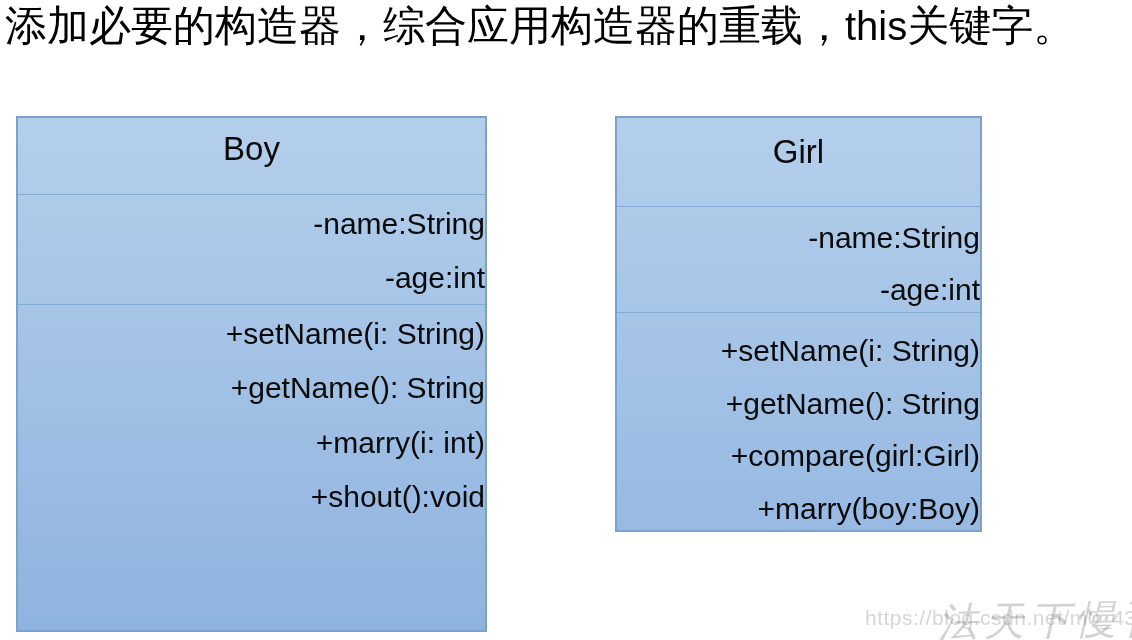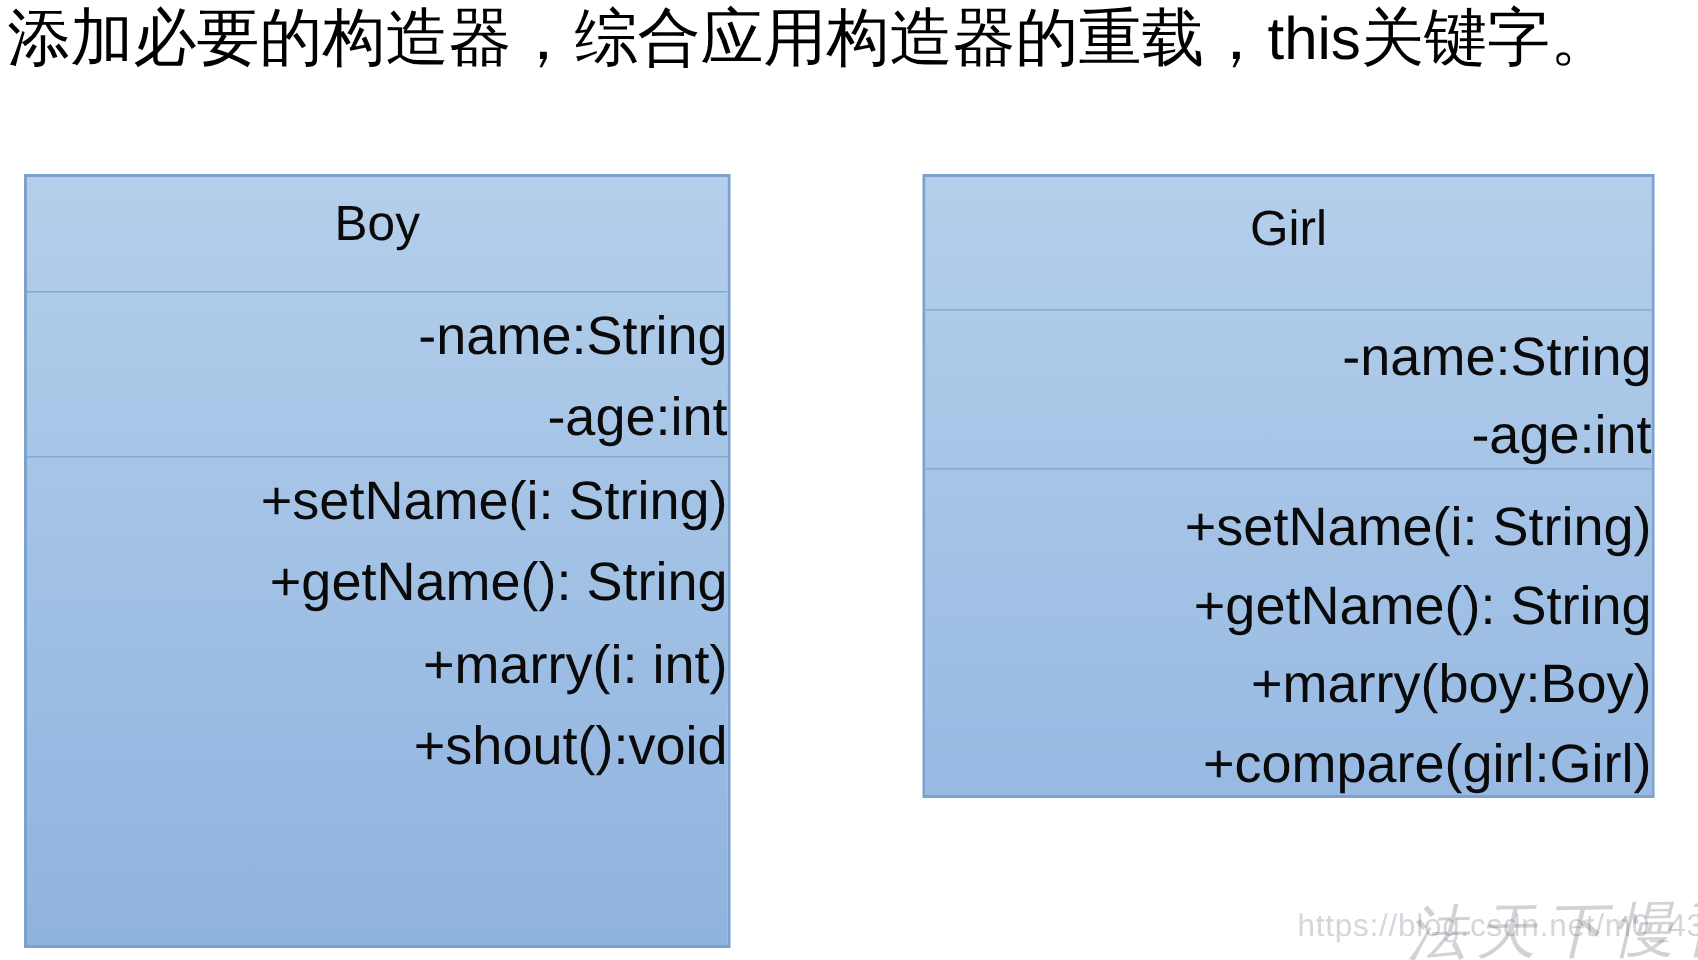--- a/index.html
+++ b/index.html
@@ -33,35 +33,35 @@
     color: #0a0a0a;
     text-align: right;
   }
   .uml-class.boy {
     left: 16px; top: 116px;
     width: 471px; height: 516px;
     background: linear-gradient(180deg, #b4cfeb 0%, #8fb3df 100%);
   }
   .uml-class.girl {
     left: 615px; top: 116px;
-    width: 488px; height: 416px;
+    width: 367px; height: 416px;
     background: linear-gradient(180deg, #b4cfeb 0%, #97b9e2 100%);
   }
   .uml-header {
     display: flex;
     justify-content: center;
     align-items: center;
     font-size: 33px;
   }
   .boy .uml-header  { height: 76px; padding-bottom: 14px; }
   .girl .uml-header { height: 88px; padding-bottom: 20px; }
   .uml-section {
     border-top: 1px solid #84a9d3;
     padding-left: 11px;
-    font-size: 36px;
+    font-size: 30px;
     overflow: hidden;
   }
   .boy  .attrs   { height: 110px; padding-top: 2px; }
   .boy  .methods { height: 327px; padding-top: 2px; }
   .girl .attrs   { height: 106px; padding-top: 5px; }
   .girl .methods { height: 219px; padding-top: 12px; }
   .boy  .attrs .row   { line-height: 54px; }
   .boy  .methods .row { line-height: 54.4px; }
   .girl .attrs .row   { line-height: 52px; }
   .girl .methods .row { line-height: 52.5px; }
@@ -108,19 +108,19 @@
 
 <div class="uml-class girl">
   <div class="uml-header">Girl</div>
   <div class="uml-section attrs">
     <div class="row">-name:String</div>
     <div class="row">-age:int</div>
   </div>
   <div class="uml-section methods">
     <div class="row">+setName(i: String)</div>
     <div class="row">+getName(): String</div>
+    <div class="row">+compare(girl:Girl)</div>
     <div class="row">+marry(boy:Boy)</div>
-    <div class="row">+compare(girl:Girl)</div>
   </div>
 </div>
 
 <div class="watermark-url">https://blog.csdn.net/m0_43159949</div>
 <div class="watermark-overlay">法天下慢育</div>
 
 </body></html>

